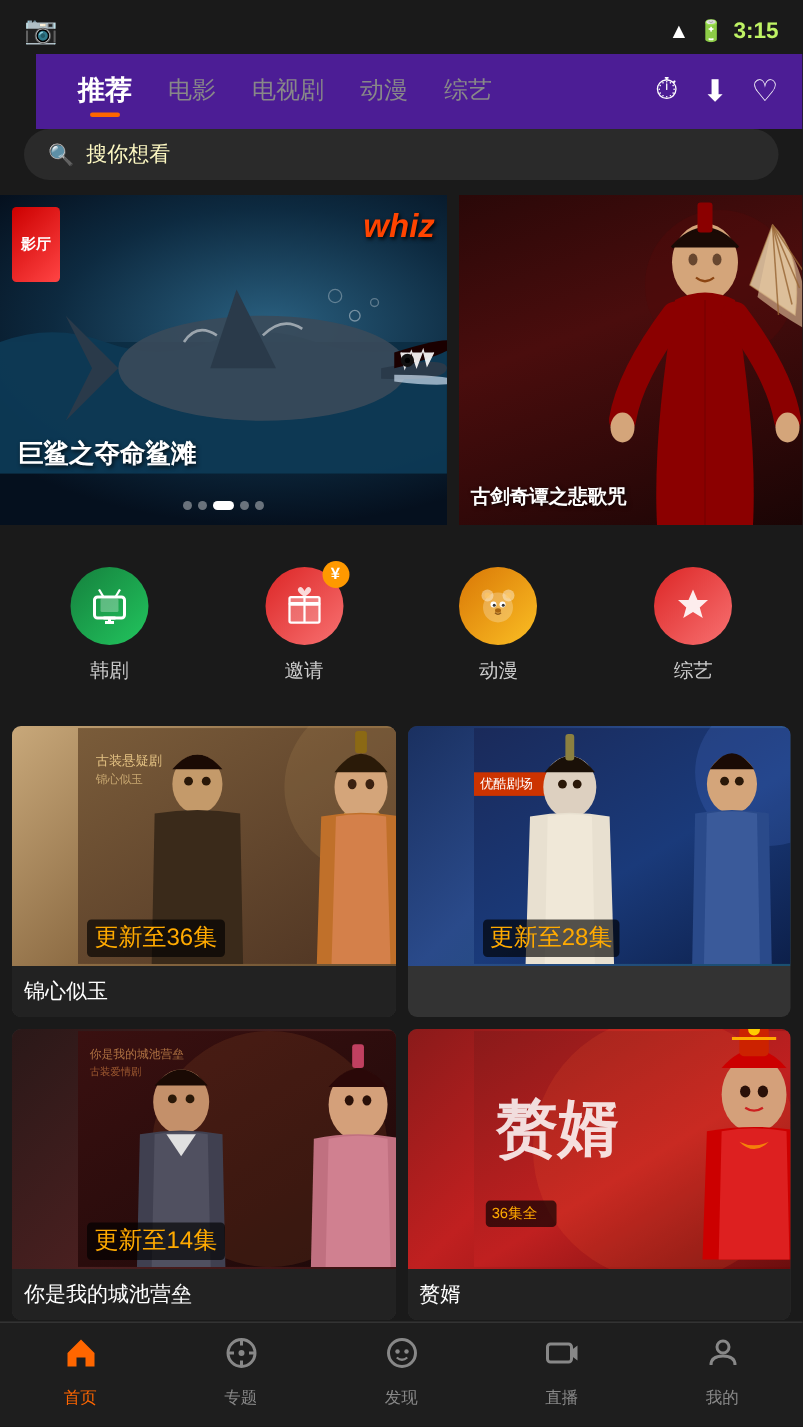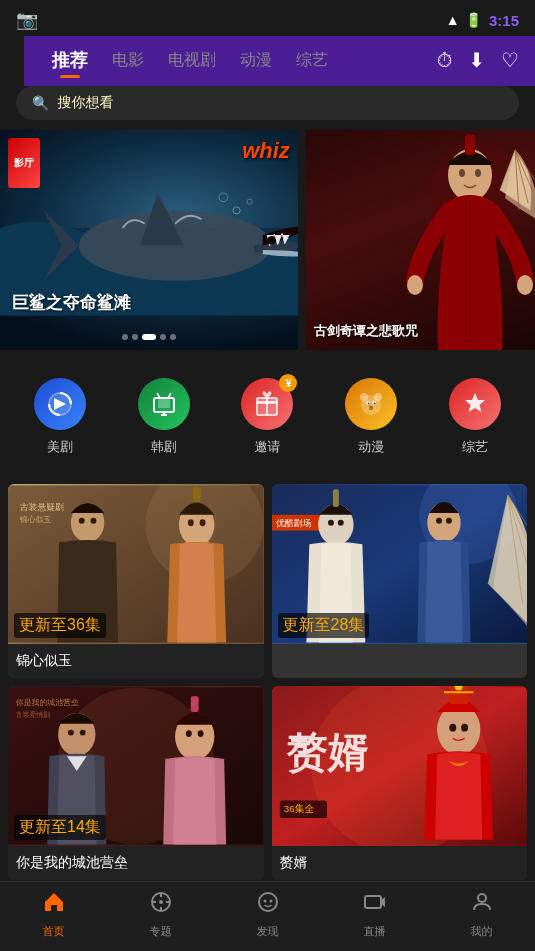--- a/index.html
+++ b/index.html
@@ -16,21 +16,21 @@
     
     .status-bar {
       background: #1a1a1a;
       display: flex;
       justify-content: space-between;
       align-items: center;
       padding: 8px 16px 4px;
       height: 36px;
     }
     .status-time {
-      color: #8b5cf6;
+      color: #bef264;
       font-size: 15px;
       font-weight: 600;
     }
     .status-icons {
       display: flex;
       align-items: center;
       gap: 6px;
     }
 
     
@@ -289,20 +289,21 @@
     .card-bj4 {
       background: linear-gradient(135deg, #8a1a1a 0%, #c02020 40%, #6a0a0a 100%);
     }
 
     
     .figure-container {
       width: 100%;
       height: 100%;
       position: relative;
       overflow: hidden;
+      margin-left: 44px;
     }
 
     
     .ep-badge {
       position: absolute;
       bottom: 6px;
       left: 6px;
       background: rgba(0,0,0,0.65);
       color: #ffaa00;
       font-size: 16px;
@@ -456,32 +457,20 @@
         <line x1="155" y1="20" x2="168" y2="73" stroke="rgba(150,100,50,0.8)" stroke-width="1"></line>
         <line x1="155" y1="20" x2="159" y2="80" stroke="rgba(150,100,50,0.8)" stroke-width="1"></line>
       </svg>
     </div>
     <div class="side-title">古剑奇谭之悲歌咒</div>
   </div>
 </div>
 
 <div class="categories">
 
-  <div class="cat-item">
-    <div class="cat-icon" style="background:linear-gradient(135deg,#1d4ed8,#3b82f6);">
-      <svg width="28" height="28" viewBox="0 0 28 28" fill="none" xmlns="http://www.w3.org/2000/svg">
-        <circle cx="14" cy="14" r="12" fill="rgba(255,255,255,0.15)"></circle>
-        <path d="M8,8 L8,20 L20,14 Z" fill="white"></path>
-        <circle cx="14" cy="14" r="11" stroke="rgba(255,255,255,0.5)" stroke-width="1" fill="none"></circle>
-        <path d="M14,3 A11,11 0 0,1 25,14" stroke="white" stroke-width="2" fill="none"></path>
-        <path d="M14,25 A11,11 0 0,1 3,14" stroke="white" stroke-width="2" fill="none"></path>
-      </svg>
-    </div>
-    <span class="cat-label">美剧</span>
-  </div>
 
   <div class="cat-item">
     <div class="cat-icon" style="background:linear-gradient(135deg,#15803d,#22c55e);">
       <svg width="28" height="28" viewBox="0 0 28 28" fill="none" xmlns="http://www.w3.org/2000/svg">
 
         <rect x="4" y="8" width="20" height="14" rx="2" stroke="white" stroke-width="2" fill="none"></rect>
         <rect x="8" y="9" width="12" height="9" rx="1" fill="rgba(255,255,255,0.3)"></rect>
         <line x1="10" y1="22" x2="18" y2="22" stroke="white" stroke-width="2"></line>
         <line x1="14" y1="22" x2="14" y2="25" stroke="white" stroke-width="2"></line>
         <line x1="11" y1="25" x2="17" y2="25" stroke="white" stroke-width="2"></line>

